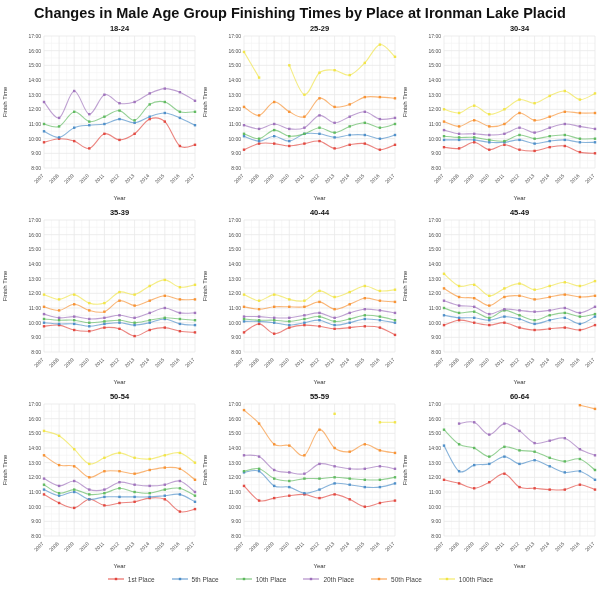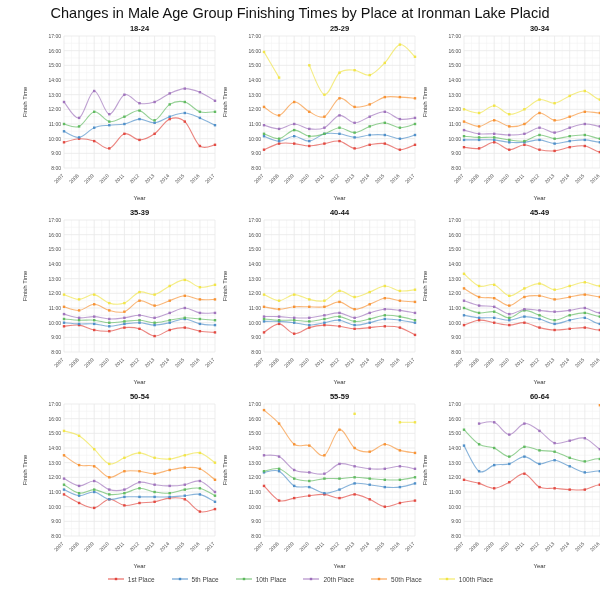--- a/index.html
+++ b/index.html
@@ -1,18 +1,18 @@
 <!DOCTYPE html>
 <html><head>
 <meta charset="utf-8">
 <style>
   html,body{margin:0;padding:0;background:#ffffff;}
   body{width:600px;height:600px;overflow:hidden;font-family:"Liberation Sans",sans-serif;}
-  .fig-title{font-size:14.5px;font-weight:normal;color:#111;text-align:center;padding:5px 0 1px 0;}
-  .charts-grid{display:grid;grid-template-columns:repeat(3,200px);grid-template-rows:repeat(3,184px);padding-left:20px;}
+  .fig-title{font-size:14.5px;font-weight:bold;color:#111;text-align:center;padding:5px 0 1px 0;}
+  .charts-grid{display:grid;grid-template-columns:repeat(3,200px);grid-template-rows:repeat(3,184px);}
   .chart-cell svg{display:block;}
   .legend{display:flex;justify-content:center;align-items:center;gap:16px;margin-top:1px;}
   .legend-item{display:flex;align-items:center;gap:3px;}
   .legend-item .lbl{font-size:6.5px;color:#404040;}
 </style>
 </head>
 <body>
 
 <div class="fig-title">Changes in Male Age Group Finishing Times by Place at Ironman Lake Placid</div>
 <div class="charts-grid">

